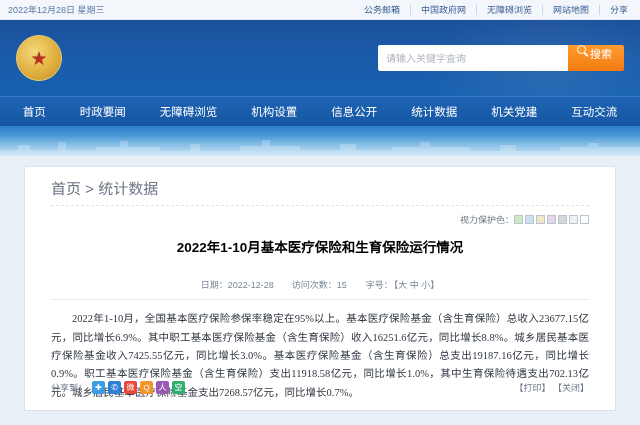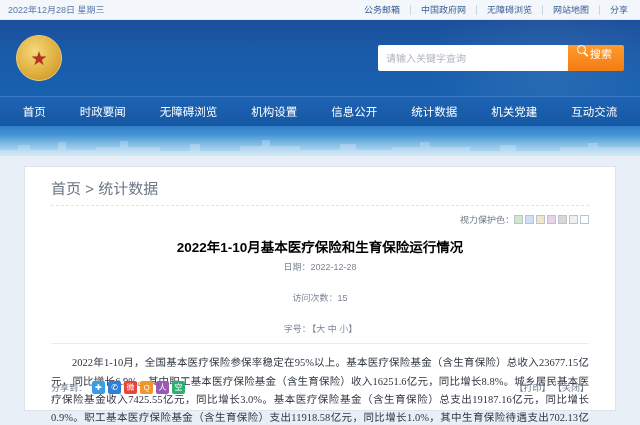--- a/index.html
+++ b/index.html
@@ -205,28 +205,27 @@
     color: #000000;
     font-size: 13.5px;
     font-weight: bold;
     margin-top: 12px;
     line-height: 1.5;
   }
   .meta {
     text-align: center;
     font-size: 9px;
     color: #7a8696;
-    margin-top: 2px;
+    margin-top: 20px;
     padding-bottom: 8px;
     border-bottom: 1px solid #e7ecf2;
     display: flex;
     justify-content: center;
     gap: 18px;
     flex-wrap: wrap;
-    flex-direction: column;
   }
   .meta .fsize span { margin: 0 1px; }
   .meta .fsize a { color: #7a8696; text-decoration: none; }
 
   .article-body {
     margin-top: 10px;
     font-size: 10.5px;
     line-height: 1.75;
     color: #2f3640;
     text-align: justify;

